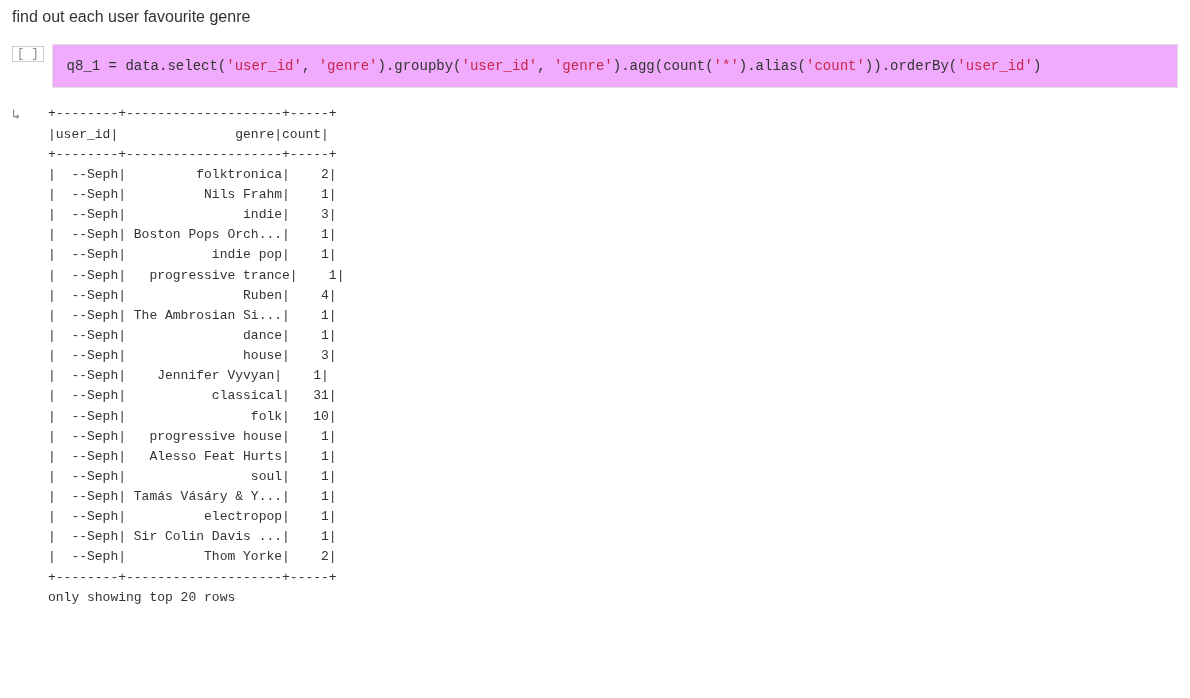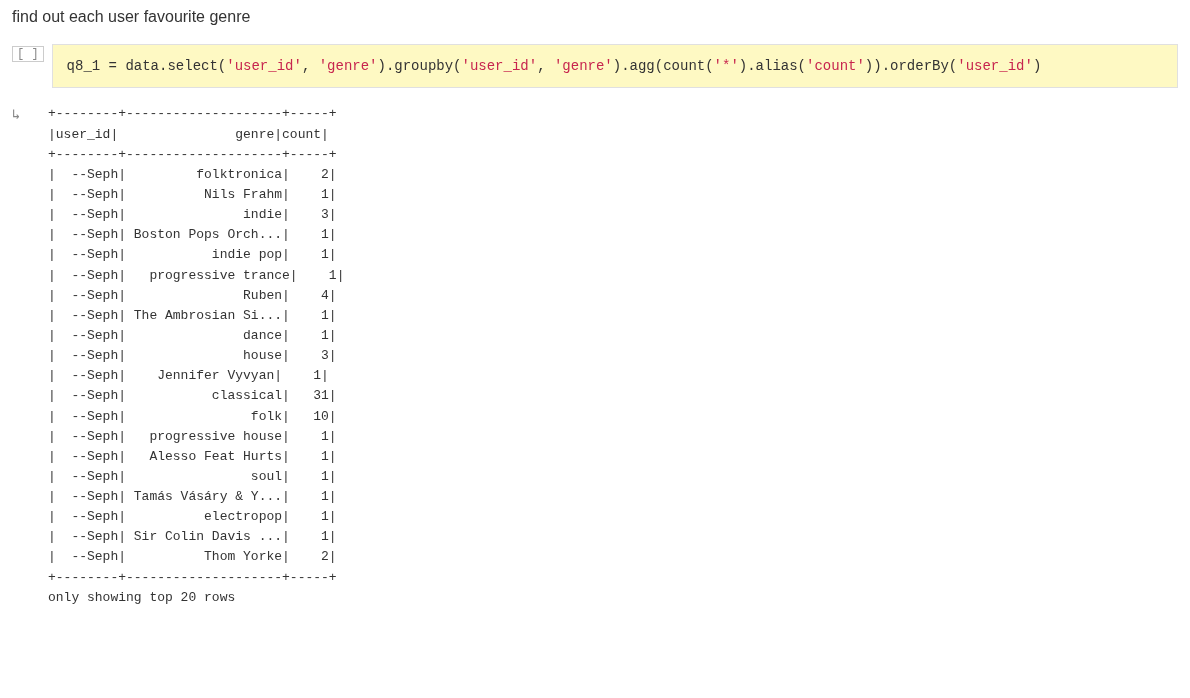--- a/index.html
+++ b/index.html
@@ -44,21 +44,21 @@
     }
 
     .cell-indicator span {
       border: 1px solid #cccccc;
       padding: 0 4px;
       font-size: 12px;
       color: #888888;
     }
 
     .code-block {
-      background: #fef9c3;
+      background: #f0abfc;
       border: 1px solid #e0e0e0;
       padding: 10px 14px;
       flex: 1;
       line-height: 1.6;
     }
 
     .code-line {
       white-space: pre;
     }
 

